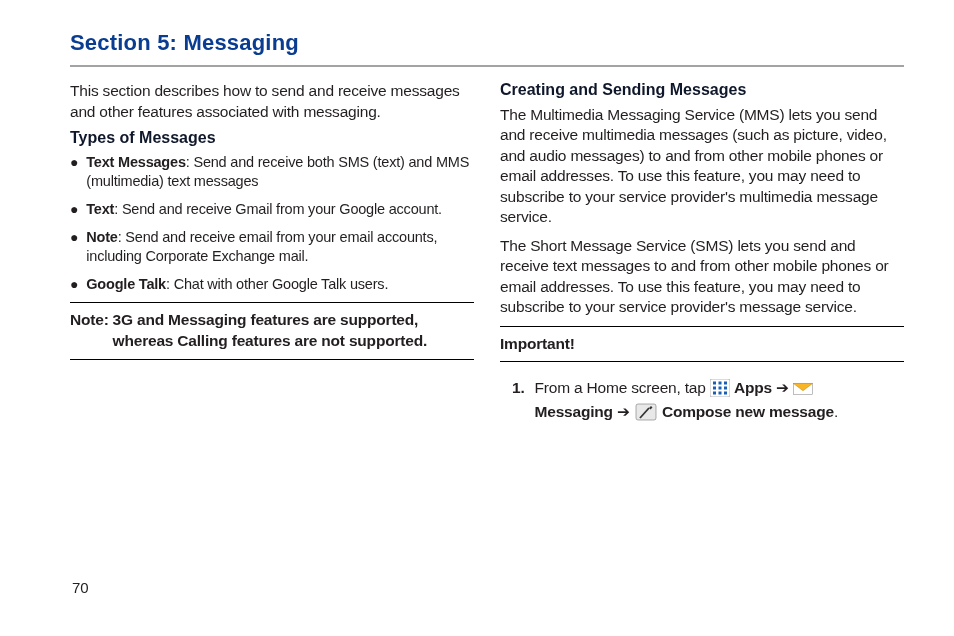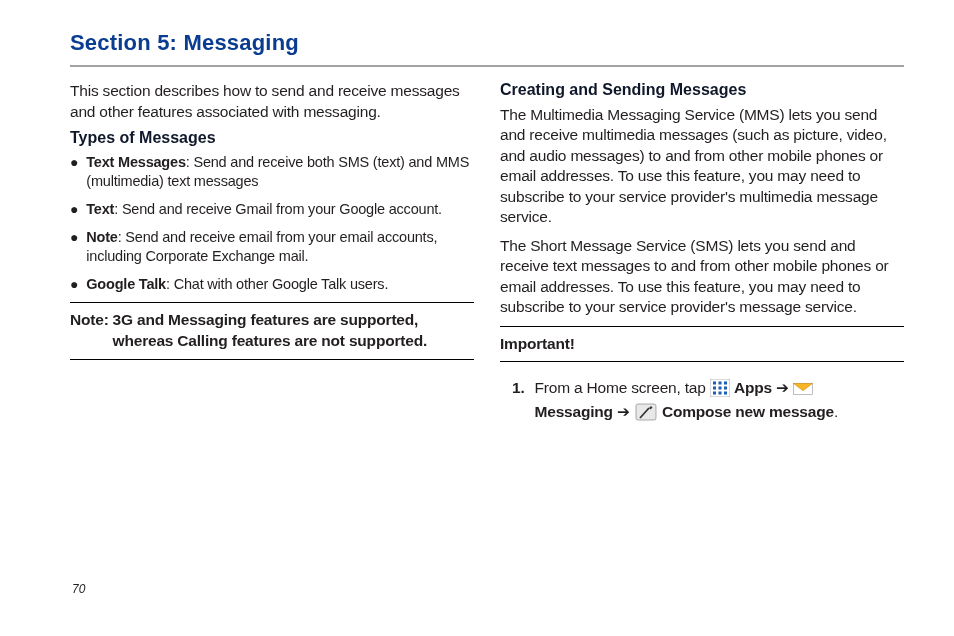--- a/index.html
+++ b/index.html
@@ -114,22 +114,21 @@
       vertical-align: middle;
       width: 20px;
       height: 18px;
       position: relative;
       top: -1px;
     }
     .page-number {
       position: absolute;
       bottom: 40px;
       left: 72px;
-      font-size: 12px;
-      font-style: italic;
+      font-size: 15px;
     }
     svg { display: block; }
   </style>
 </head>
 <body>
 
 <h1 class="section-title">Section 5: Messaging</h1>
 
 <div class="columns">
 

